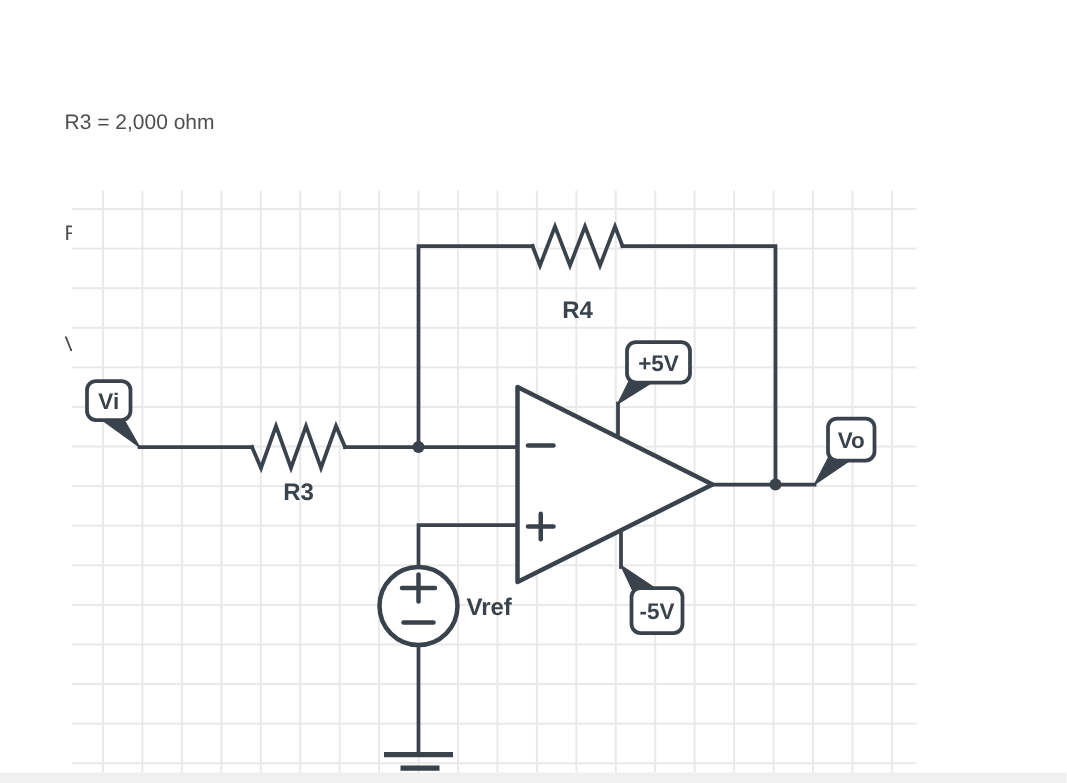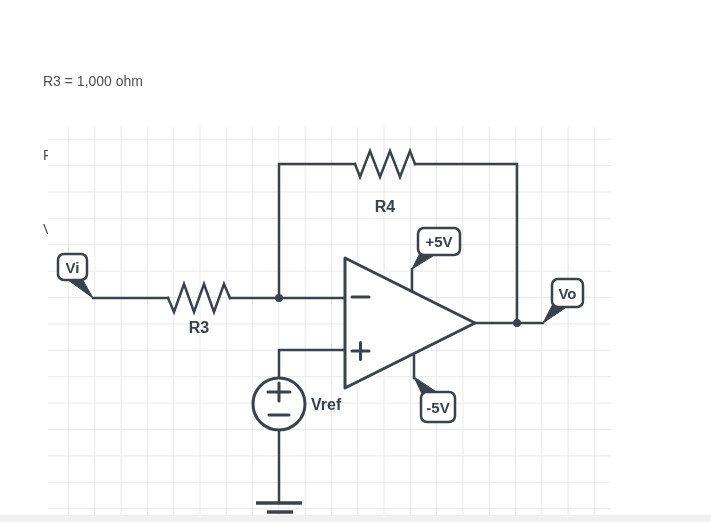--- a/index.html
+++ b/index.html
@@ -33,21 +33,21 @@
   .flag-tail{fill:#3a424b;stroke:#3a424b;stroke-width:1;stroke-linejoin:round;}
   .dot{fill:#3a424b;}
   .lbl{fill:#3a424b;font-family:"Liberation Sans",sans-serif;font-weight:bold;font-size:16px;}
   .flag-lbl{fill:#3a424b;font-family:"Liberation Sans",sans-serif;font-weight:bold;font-size:15px;text-anchor:middle;}
   .gnd{stroke:#3a424b;stroke-width:3.5;fill:none;}
 </style>
 </head>
 <body>
 
 <div class="notes">
-  <div>R3 = 1,000 ohm</div>
+  <div>R3 = 2,000 ohm</div>
   <div>R4 = 5,000 ohm</div>
   <div>Vref = 0.5 V</div>
 </div>
 
 <div class="grid-canvas"></div>
 <div class="bottom-bar"></div>
 
 <svg width="711" height="522" viewBox="0 0 711 522">
 
   <polyline class="wire" points="93,298 168,298"></polyline>

